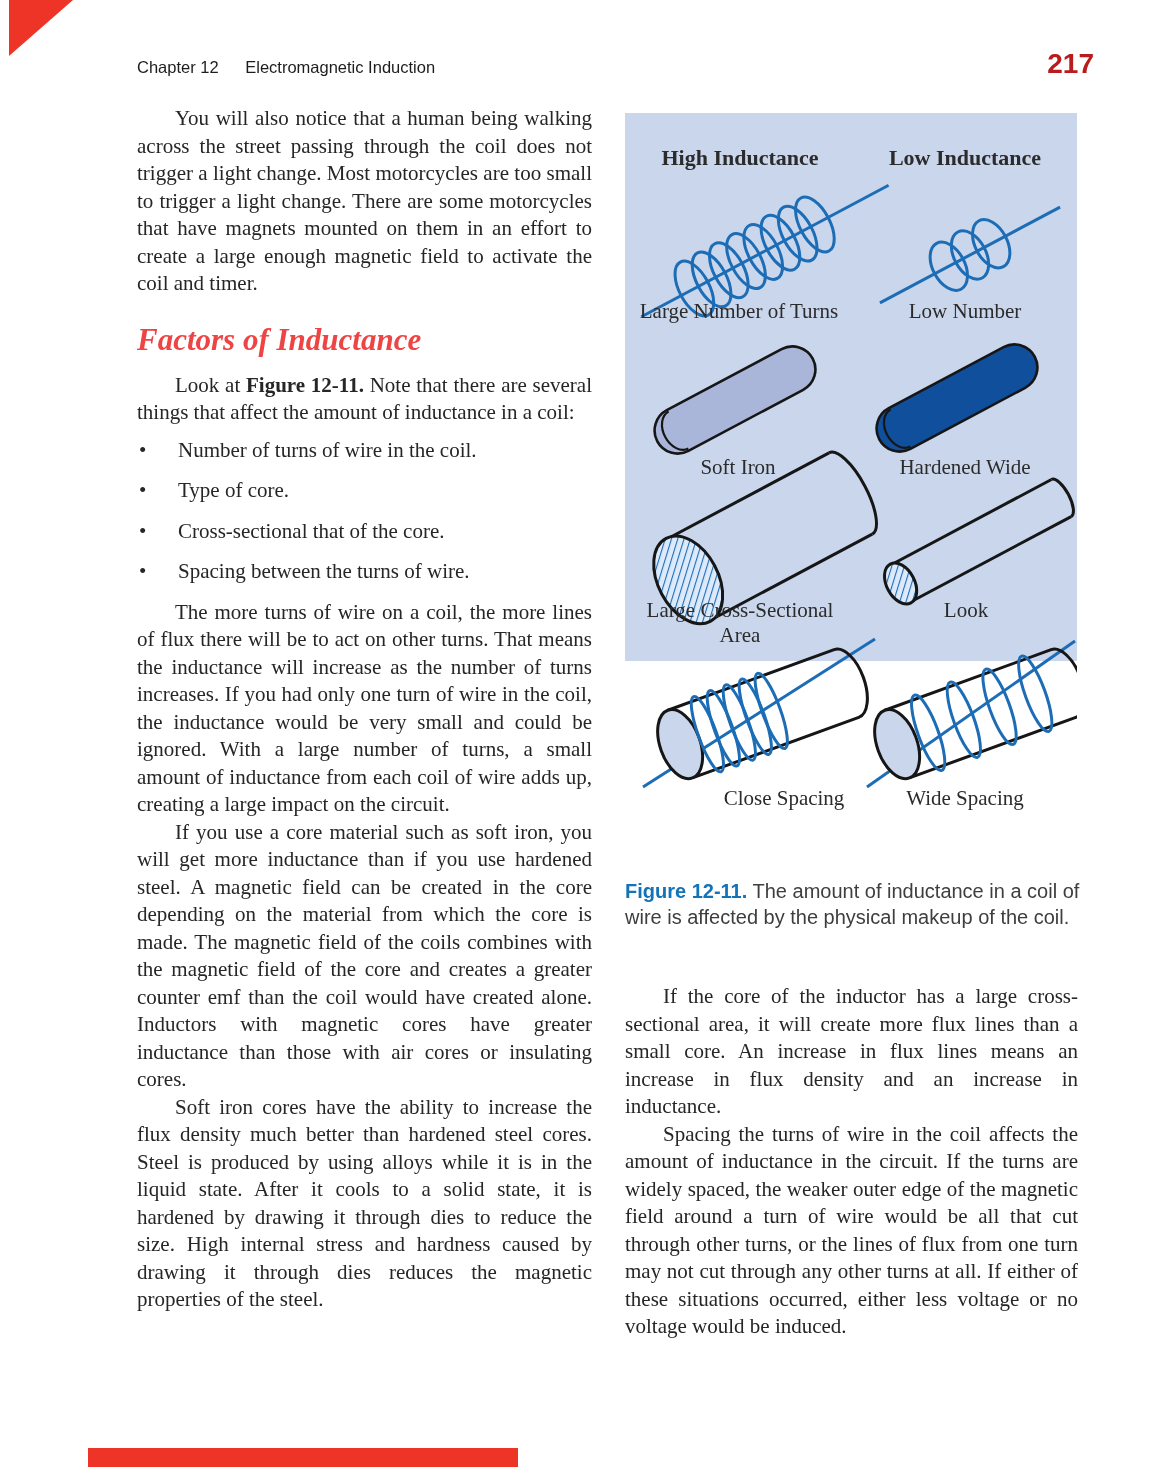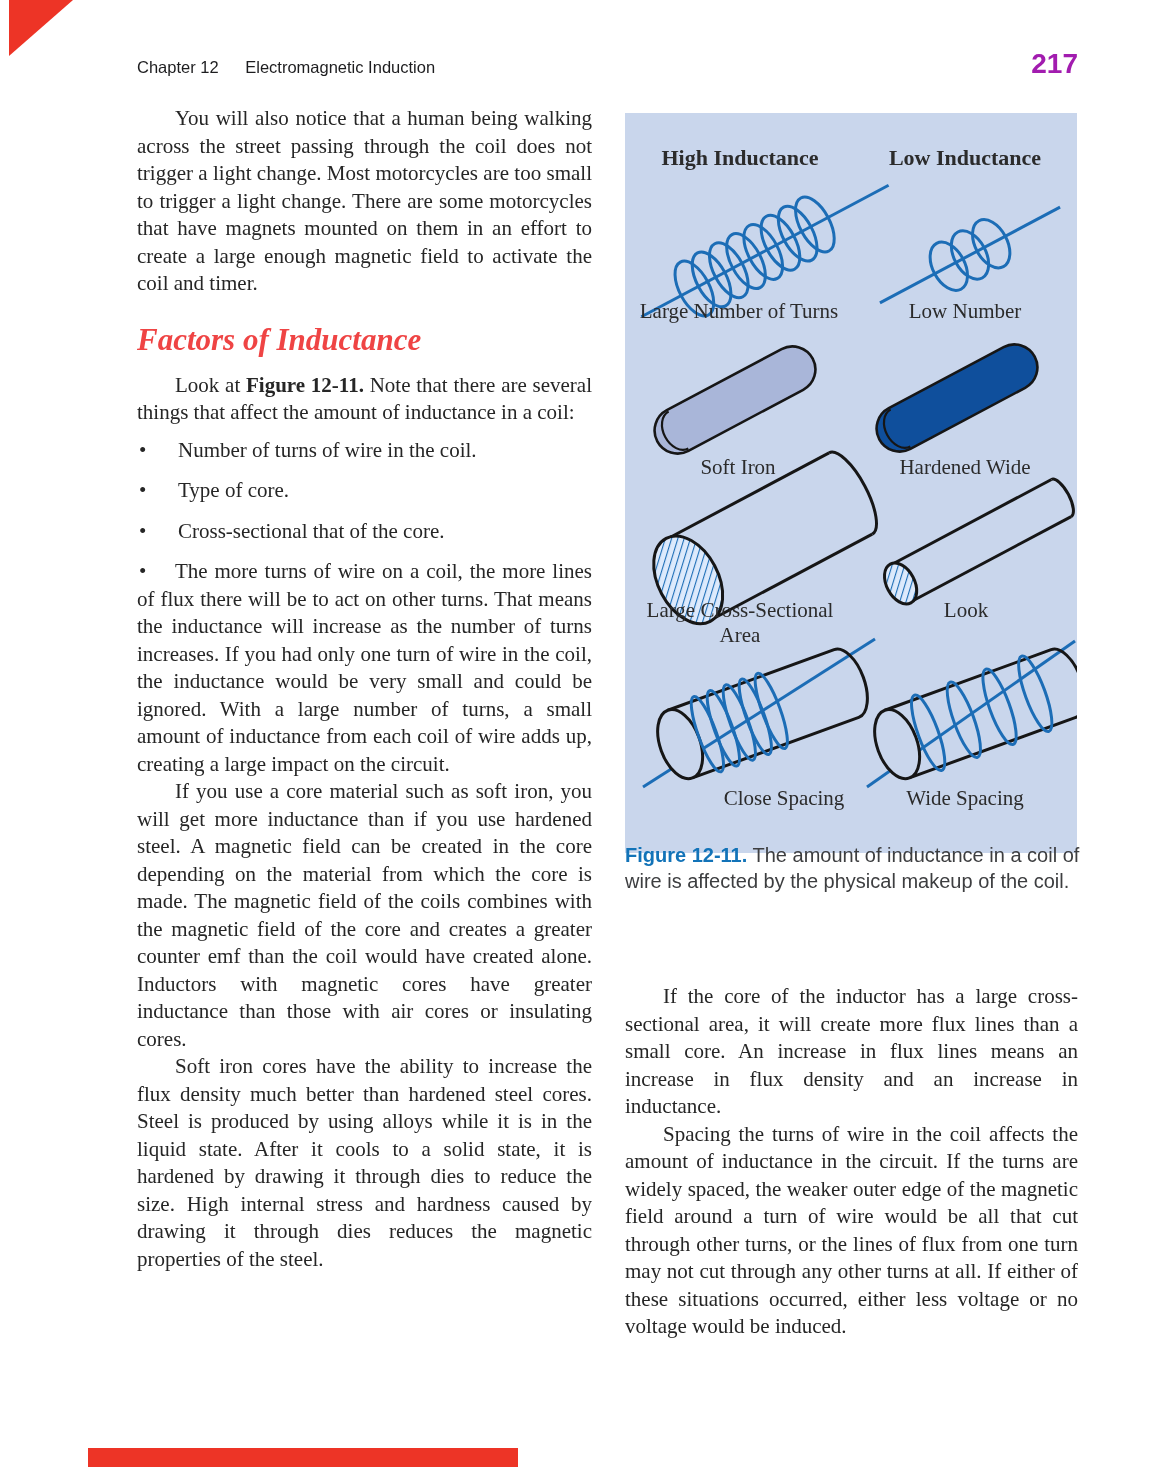--- a/index.html
+++ b/index.html
@@ -6,41 +6,41 @@
   .page{position:relative;width:1156px;height:1479px;background:#ffffff;overflow:hidden;
         font-family:"Liberation Serif",serif;color:#262626;}
   
   .corner-red{position:absolute;left:9px;top:0;width:64px;height:56px;background:#ed3426;
               clip-path:polygon(0 0,100% 0,0 100%);}
   .bottom-red{position:absolute;left:88px;top:1448px;width:430px;height:19px;background:#ed3426;}
   
   .hdr{position:absolute;left:137px;top:58px;width:880px;font-family:Liberation Sans, sans-serif;
        font-size:16.5px;color:#1d1d1f;}
   .hdr .chap{margin-right:22px;}
-  .pagenum{position:absolute;right:78px;top:48px;font-family:"Liberation Sans",sans-serif;
-           font-weight:bold;font-size:28px;color:#a21caf;}
+  .pagenum{position:absolute;right:62px;top:48px;font-family:"Liberation Sans",sans-serif;
+           font-weight:bold;font-size:28px;color:#b91c1c;}
   
   .colL{position:absolute;left:137px;top:105px;width:455px;font-size:21px;line-height:27.5px;
         text-align:justify;}
   .colR{position:absolute;left:625px;top:983px;width:453px;font-size:21px;line-height:27.5px;
         text-align:justify;}
   p{margin:0;text-indent:38px;}
   .h2{font-size:31px;font-weight:bold;font-style:italic;color:#ef4444;margin:24px 0 14px 0;
       text-indent:0;text-align:left;line-height:36px;}
   .bold{font-weight:bold;}
   ul.factors{list-style:none;margin:10px 0 6px 0;padding:0;text-align:left;}
   ul.factors li{position:relative;padding-left:41px;margin:0 0 13px 0;}
   ul.factors li .bullet{position:absolute;left:2px;top:0;}
   
-  .figbox{position:absolute;left:625px;top:113px;width:452px;height:740px;background:#c9d6ec;}
+  .figbox{position:absolute;left:625px;top:113px;width:452px;height:548px;background:#c9d6ec;}
   .figbox svg{position:absolute;left:0;top:0;}
   .flabel{position:absolute;transform:translateX(-50%);white-space:nowrap;font-size:21px;
           color:#2b2b2b;text-align:center;}
   .fhead{font-weight:bold;font-size:22px;}
-  .caption{position:absolute;left:625px;top:842px;width:456px;font-family:"Liberation Sans",sans-serif;
+  .caption{position:absolute;left:625px;top:878px;width:456px;font-family:"Liberation Sans",sans-serif;
            font-size:20px;line-height:26px;color:#3d3e40;text-align:left;}
   .caption .fignum{color:#1273b8;font-weight:bold;}
 </style>
 </head>
 <body>
 
 <div class="page">
 
   <div class="corner-red"></div>
   <div class="bottom-red"></div>
@@ -52,21 +52,21 @@
   <div class="pagenum">217</div>
 
   <div class="colL">
     <p>You will also notice that a human being walking across the street passing through the coil does not trigger a light change. Most motorcycles are too small to trigger a light change. There are some motorcycles that have magnets mounted on them in an effort to create a large enough magnetic field to activate the coil and timer.</p>
     <div class="h2">Factors of Inductance</div>
     <p><span>Look at </span><span class="bold">Figure 12-11.</span><span> Note that there are several things that affect the amount of inductance in a coil:</span></p>
     <ul class="factors">
       <li><span class="bullet">•</span><span>Number of turns of wire in the coil.</span></li>
       <li><span class="bullet">•</span><span>Type of core.</span></li>
       <li><span class="bullet">•</span><span>Cross-sectional that of the core.</span></li>
-      <li><span class="bullet">•</span></li>
+      <li><span class="bullet">•</span><span>Spacing between the turns of wire.</span></li>
     </ul>
     <p>The more turns of wire on a coil, the more lines of flux there will be to act on other turns. That means the inductance will increase as the number of turns increases. If you had only one turn of wire in the coil, the inductance would be very small and could be ignored. With a large number of turns, a small amount of inductance from each coil of wire adds up, creating a large impact on the circuit.</p>
     <p>If you use a core material such as soft iron, you will get more inductance than if you use hardened steel. A magnetic field can be created in the core depending on the material from which the core is made. The magnetic field of the coils combines with the magnetic field of the core and creates a greater counter emf than the coil would have created alone. Inductors with magnetic cores have greater inductance than those with air cores or insulating cores.</p>
     <p>Soft iron cores have the ability to increase the flux density much better than hardened steel cores. Steel is produced by using alloys while it is in the liquid state. After it cools to a solid state, it is hardened by drawing it through dies to reduce the size. High internal stress and hardness caused by drawing it through dies reduces the magnetic properties of the steel.</p>
   </div>
 
   <div class="figbox">
     <svg width="452" height="740" viewBox="0 0 452 740">
       <defs>
         <pattern id="hatch" width="6" height="6" patternTransform="rotate(45)" patternUnits="userSpaceOnUse">

